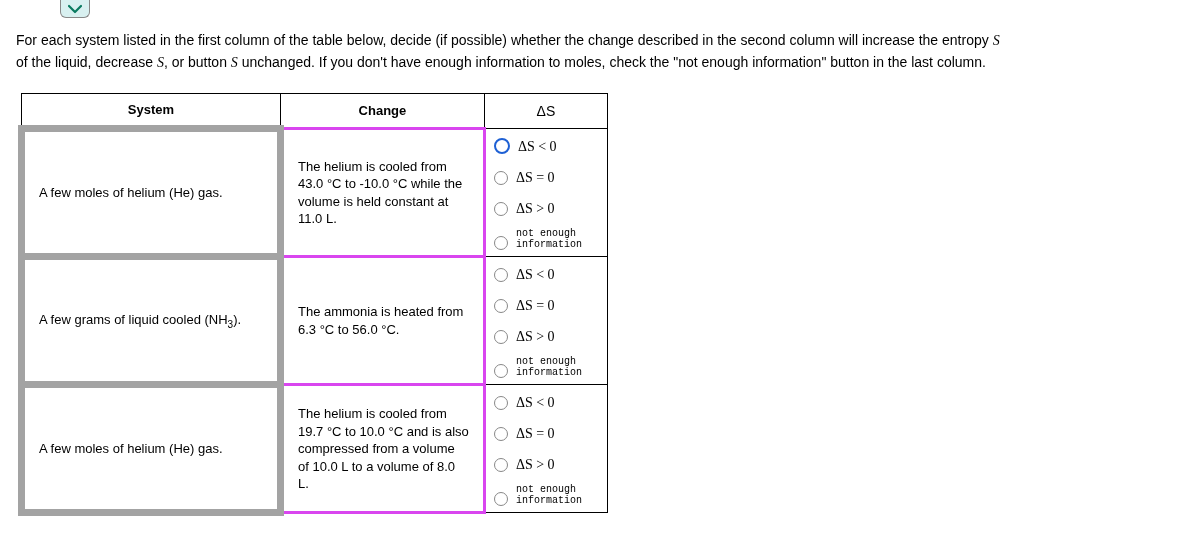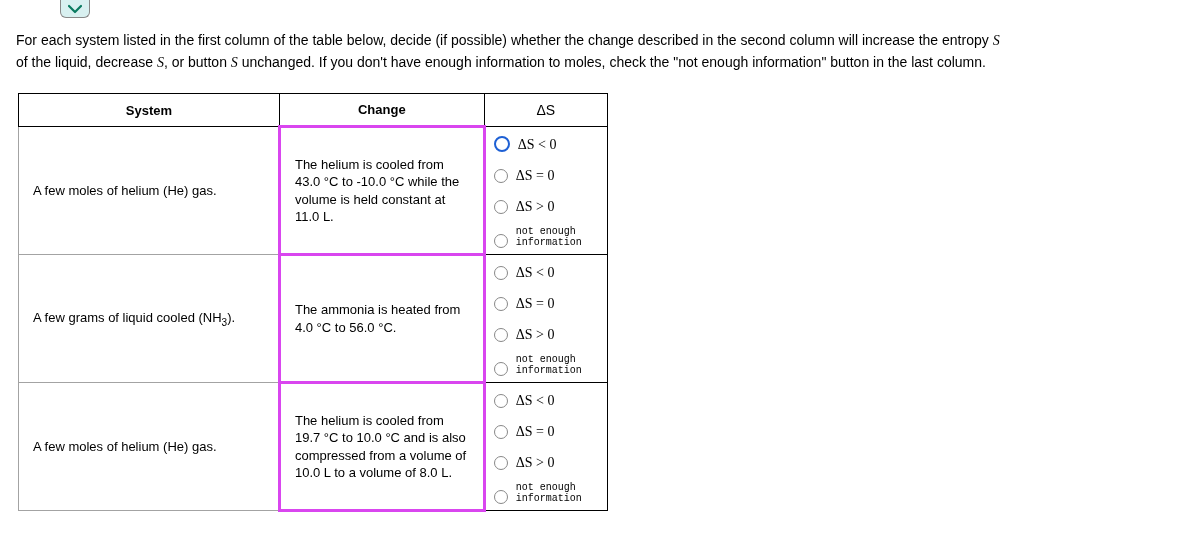--- a/index.html
+++ b/index.html
@@ -47,21 +47,21 @@
     }
     table.entropy th {
       border: 1px solid #000;
       padding: 8px 12px;
       font-weight: bold;
       font-size: 13px;
       text-align: center;
       vertical-align: middle;
     }
     table.entropy td.syscol {
-      border: 1px solid #a3a3a3;
+      border: 7px solid #a3a3a3;
       padding: 10px 14px;
       vertical-align: middle;
       width: 335px;
       font-size: 13px;
     }
     table.entropy td.chgcol {
       border: 3px solid #d946ef;
       padding: 10px 14px;
       vertical-align: middle;
       width: 245px;
@@ -179,21 +179,21 @@
             </span>
           </div>
         </div>
       </td>
     </tr>
 
     <tr>
       <td class="syscol">
         <span>A few grams of liquid cooled (</span><span>NH</span><span class="sub">3</span><span>).</span>
       </td>
-      <td class="chgcol">The ammonia is heated from 4.0 °C to 56.0 °C.</td>
+      <td class="chgcol">The ammonia is heated from 6.3 °C to 56.0 °C.</td>
       <td class="optcol">
         <div class="opt-wrap">
           <div class="opt-row">
             <span class="radio"></span>
             <span class="opt-label">ΔS &lt; 0</span>
           </div>
           <div class="opt-row">
             <span class="radio"></span>
             <span class="opt-label">ΔS = 0</span>
           </div>

